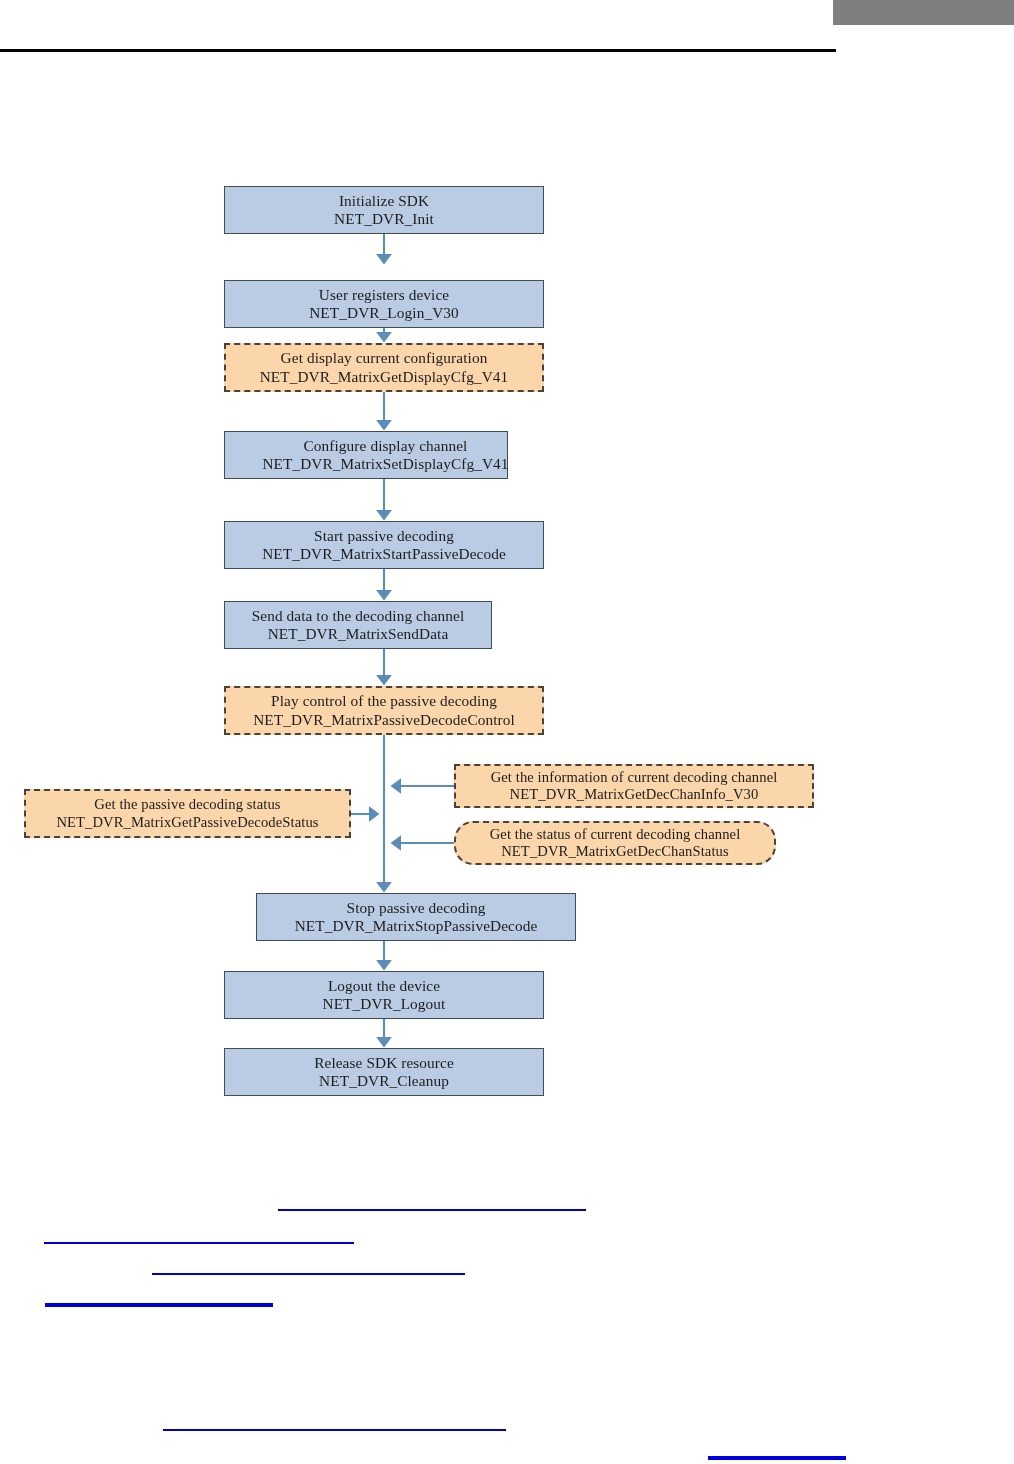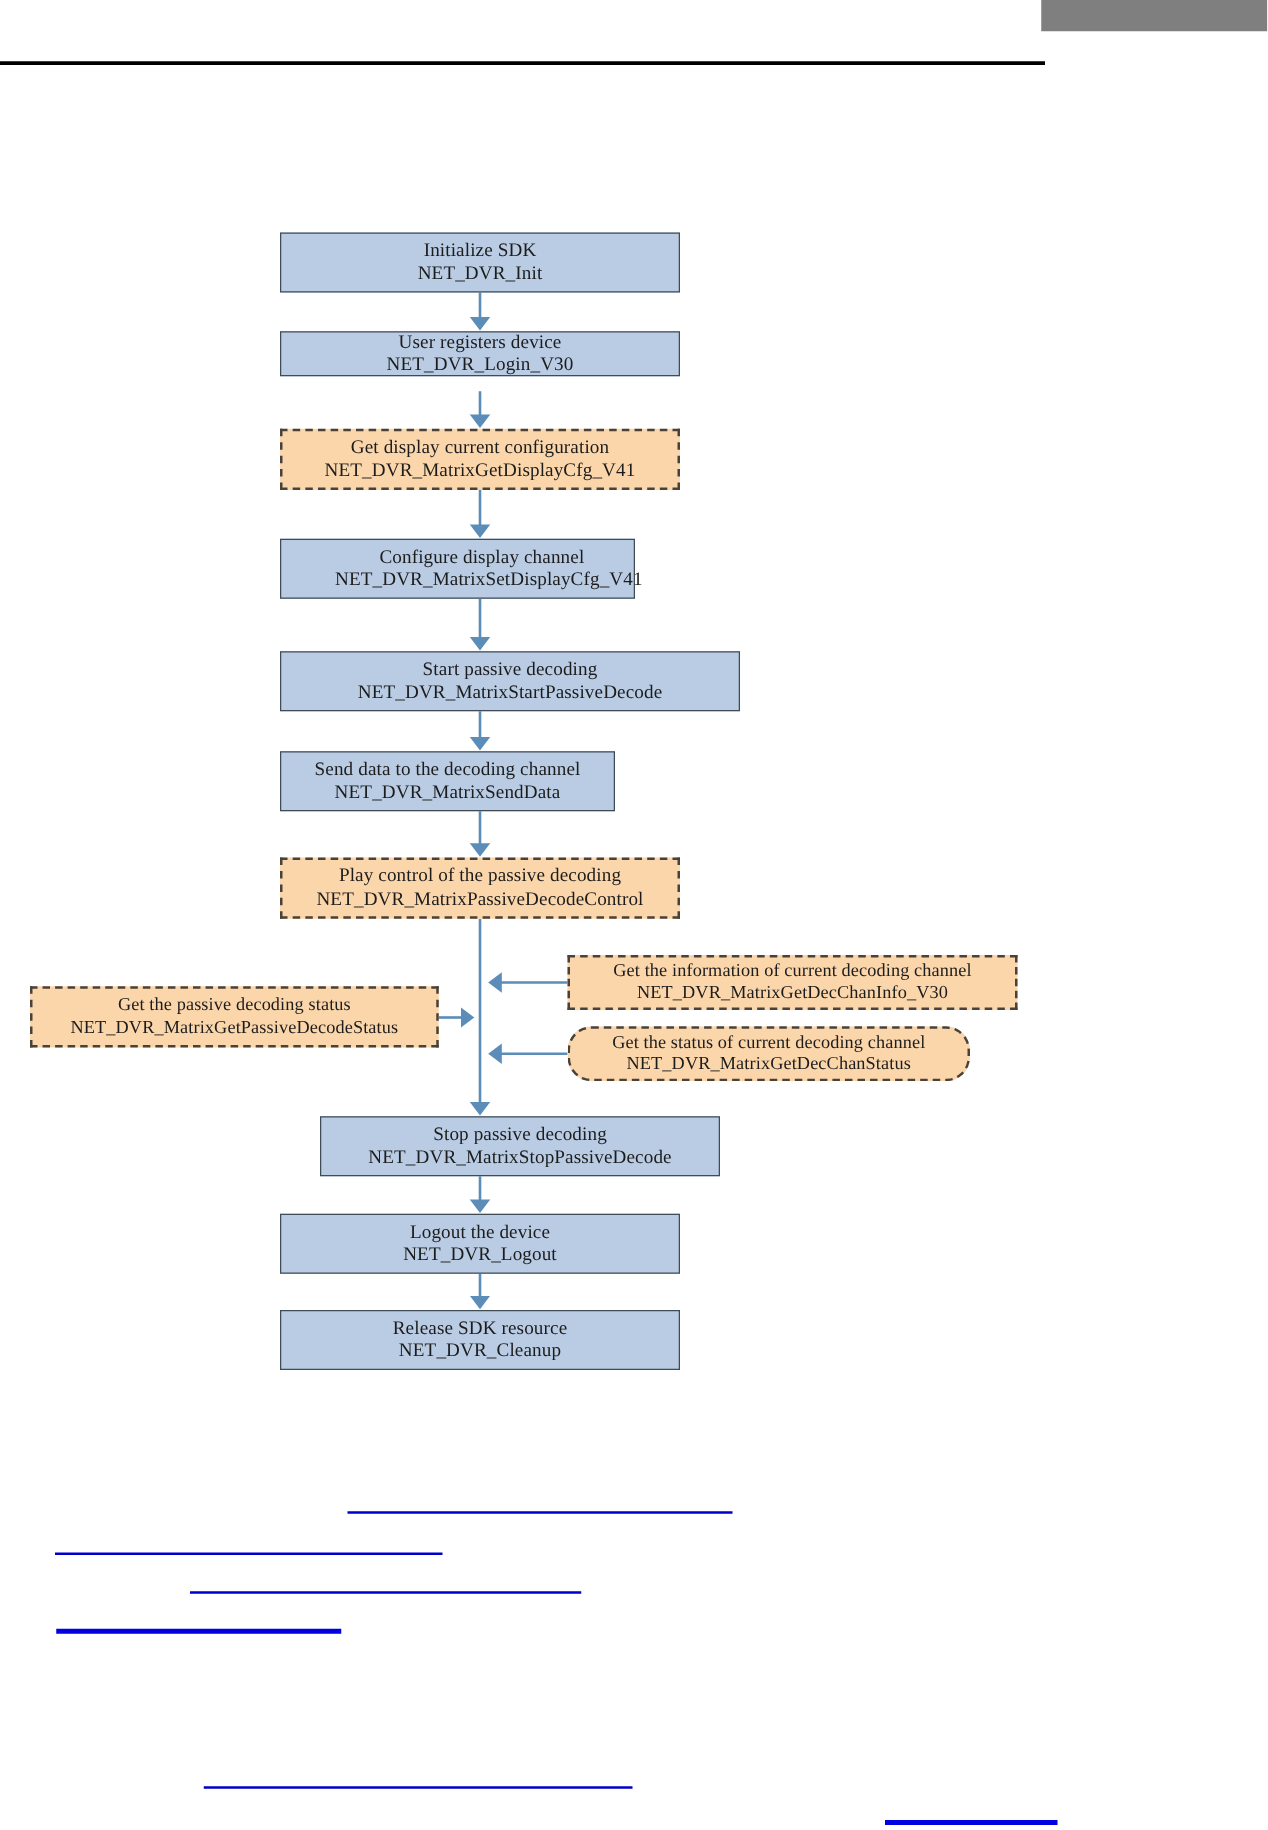--- a/index.html
+++ b/index.html
@@ -44,20 +44,21 @@
     left: 0;
     top: 0;
     width: 1014px;
     height: 1464px;
   }
   .node {
     position: absolute;
     box-sizing: border-box;
     display: flex;
     flex-direction: column;
+    align-items: center;
     justify-content: center;
     text-align: center;
     line-height: 1.18;
     font-size: 15.3px;
     letter-spacing: 0.1px;
     color: #1c1c1c;
     padding: 2px 4px;
   }
   .node .l1, .node .l2 {
     display: block;
@@ -122,36 +123,36 @@
     </g>
   </svg>
 
   <div id="diagram">
 
     <div class="node blue" style="left:224px; top:186px; width:320px; height:48px;">
       <span class="l1">Initialize SDK</span>
       <span class="l2">NET_DVR_Init</span>
     </div>
 
-    <div class="node blue" style="left:224px; top:265px; width:320px; height:36px;">
+    <div class="node blue" style="left:224px; top:280px; width:320px; height:48px;">
       <span class="l1">User registers device</span>
       <span class="l2">NET_DVR_Login_V30</span>
     </div>
 
     <div class="node orange" style="left:224px; top:343px; width:320px; height:49px;">
       <span class="l1">Get display current configuration</span>
       <span class="l2">NET_DVR_MatrixGetDisplayCfg_V41</span>
     </div>
 
     <div class="node blue" style="left:224px; top:431px; width:284px; height:48px;padding-left:43px;">
       <span class="l1">Configure display channel</span>
       <span class="l2">NET_DVR_MatrixSetDisplayCfg_V41</span>
     </div>
 
-    <div class="node blue" style="left:224px; top:521px; width:368px; height:48px;">
+    <div class="node blue" style="left:224px; top:521px; width:320px; height:48px;">
       <span class="l1">Start passive decoding</span>
       <span class="l2">NET_DVR_MatrixStartPassiveDecode</span>
     </div>
 
     <div class="node blue" style="left:224px; top:601px; width:268px; height:48px;">
       <span class="l1">Send data to the decoding channel</span>
       <span class="l2">NET_DVR_MatrixSendData</span>
     </div>
 
     <div class="node orange" style="left:224px; top:686px; width:320px; height:49px;">

